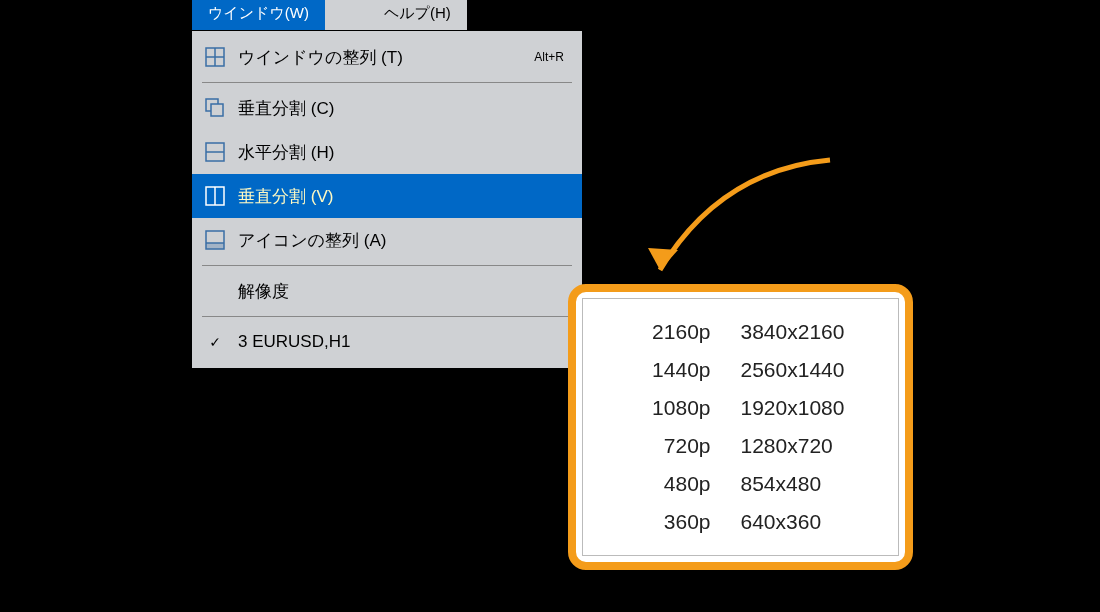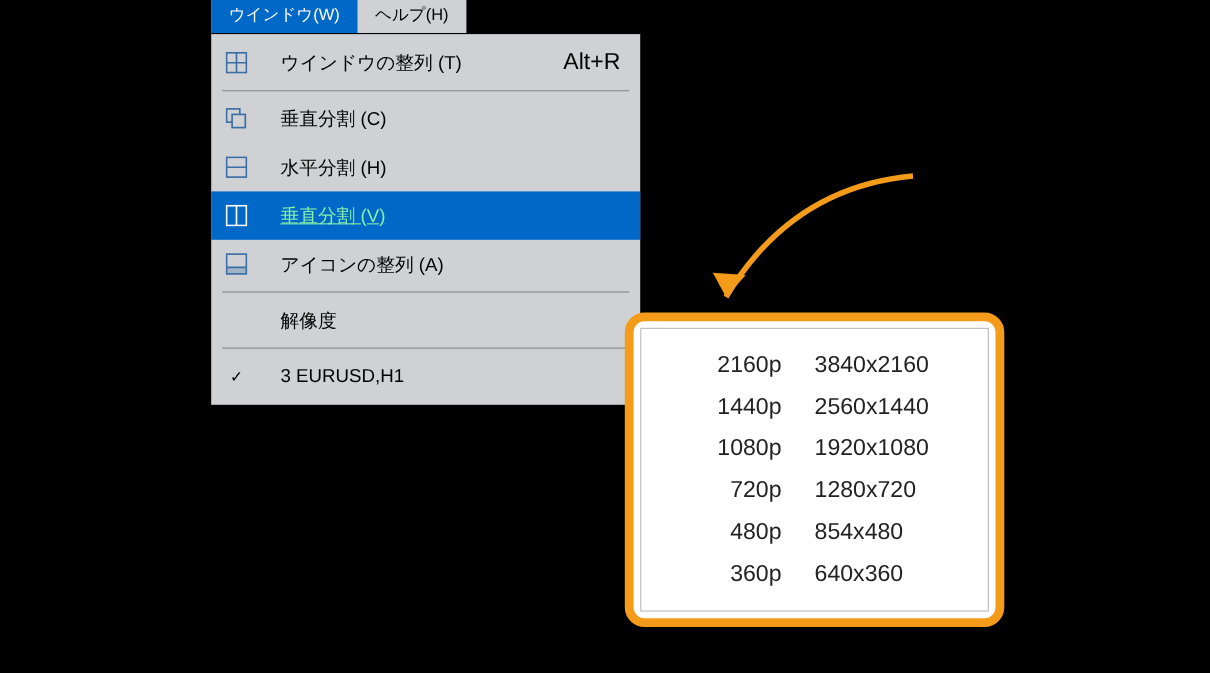--- a/index.html
+++ b/index.html
@@ -9,20 +9,21 @@
       font-family:"Yu Gothic UI","Meiryo","Segoe UI",sans-serif;
       position:relative;
       overflow:hidden;
     }
     .menubar {
       position:absolute;
       left:192px; top:0;
       height:30px;
       background:#cfd1d4;
       display:flex;
+      gap:43px;
     }
     .menubar-item {
       padding:4px 16px;
       font-size:15px;
       color:#000;
     }
     .menubar-item.active { background:#0068c6; color:#fff; }
 
     .dropdown {
       position:absolute;
@@ -31,26 +32,26 @@
       background:#cfd1d4;
       border-top:1px solid #000;
       padding:4px 0;
     }
     .menu-item {
       display:flex; align-items:center;
       height:44px;
       padding:0 18px 0 12px;
       font-size:17px;
       color:#000;
-      gap:29px;
+      gap:12px;
     }
     .menu-item .icon { width:22px; height:22px; display:flex; align-items:center; justify-content:center; flex:0 0 22px; }
     .menu-item .label { flex:1; }
-    .menu-item .shortcut { color:#000; font-size:21px; }
-    .menu-item.highlight { background:#0068c6; color:#86efac;text-decoration:underline; }
+    .menu-item .shortcut { color:#000; font-size:12px; }
+    .menu-item.highlight { background:#0068c6; color:#fef9c3; }
     .menu-sep { height:1px; background:#888; margin:3px 10px; }
     .check { width:22px; flex:0 0 22px; text-align:center; font-size:14px; }
 
     .callout {
       position:absolute;
       left:568px; top:284px;
       width:345px;
       background:#fff;
       border:8px solid #f49c1a;
       border-radius:18px;

